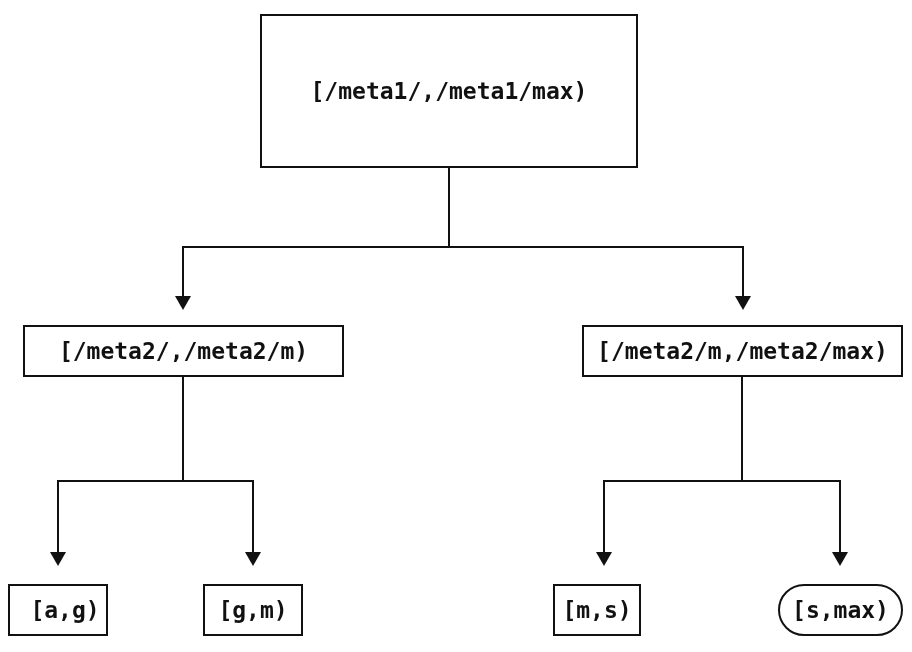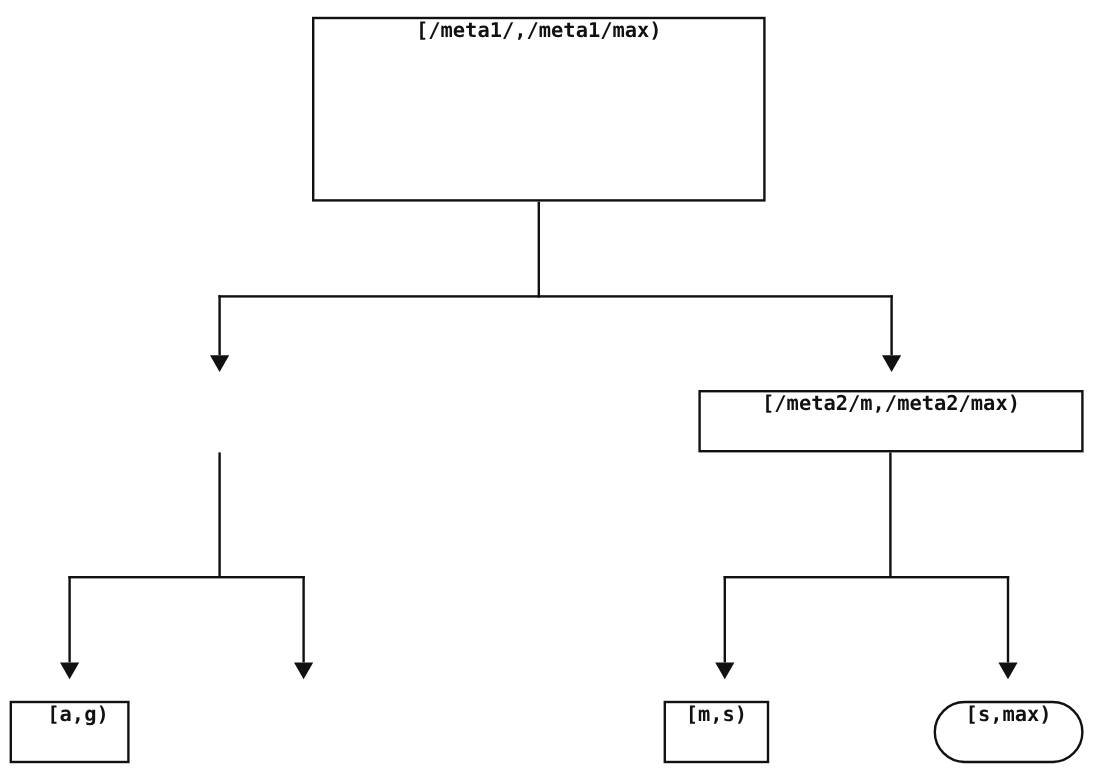--- a/index.html
+++ b/index.html
@@ -16,23 +16,23 @@
     background: var(--bg);
     font-family: "DejaVu Sans Mono", "Liberation Mono", monospace;
     color: var(--line-color);
     overflow: hidden;
   }
   .node {
     position: absolute;
     background: var(--box-fill);
     border: 2px solid var(--line-color);
     display: flex;
-    align-items: flex-start;
+    align-items: center;
     justify-content: center;
-    font-size: 17px;
+    font-size: 23px;
     font-weight: 600;
     white-space: pre;
   }
   .line {
     position: absolute;
     background: var(--line-color);
   }
   .arrow {
     position: absolute;
     width: 0;
@@ -44,29 +44,35 @@
 </style>
 </head>
 <body>
 
 <div class="canvas">
 
   <div class="node" style="left:260px; top:14px; width:378px; height:154px;">
     <span>[/meta1/,/meta1/max)</span>
   </div>
 
+  <div class="node" style="left:23px; top:325px; width:321px; height:52px;">
+    <span>[/meta2/,/meta2/m)</span>
+  </div>
 
   <div class="node" style="left:582px; top:325px; width:321px; height:52px;">
     <span>[/meta2/m,/meta2/max)</span>
   </div>
 
   <div class="node" style="left:8px; top:584px; width:100px; height:52px;padding-left:14px;">
     <span>[a,g)</span>
   </div>
 
+  <div class="node" style="left:203px; top:584px; width:100px; height:52px;">
+    <span>[g,m)</span>
+  </div>
 
   <div class="node" style="left:553px; top:584px; width:88px; height:52px;">
     <span>[m,s)</span>
   </div>
 
   <div class="node" style="left:778px; top:584px; width:125px; height:52px;border-radius:26px;">
     <span>[s,max)</span>
   </div>
 
   <div class="line" style="left:448px; top:168px; width:2px; height:80px;"></div>

